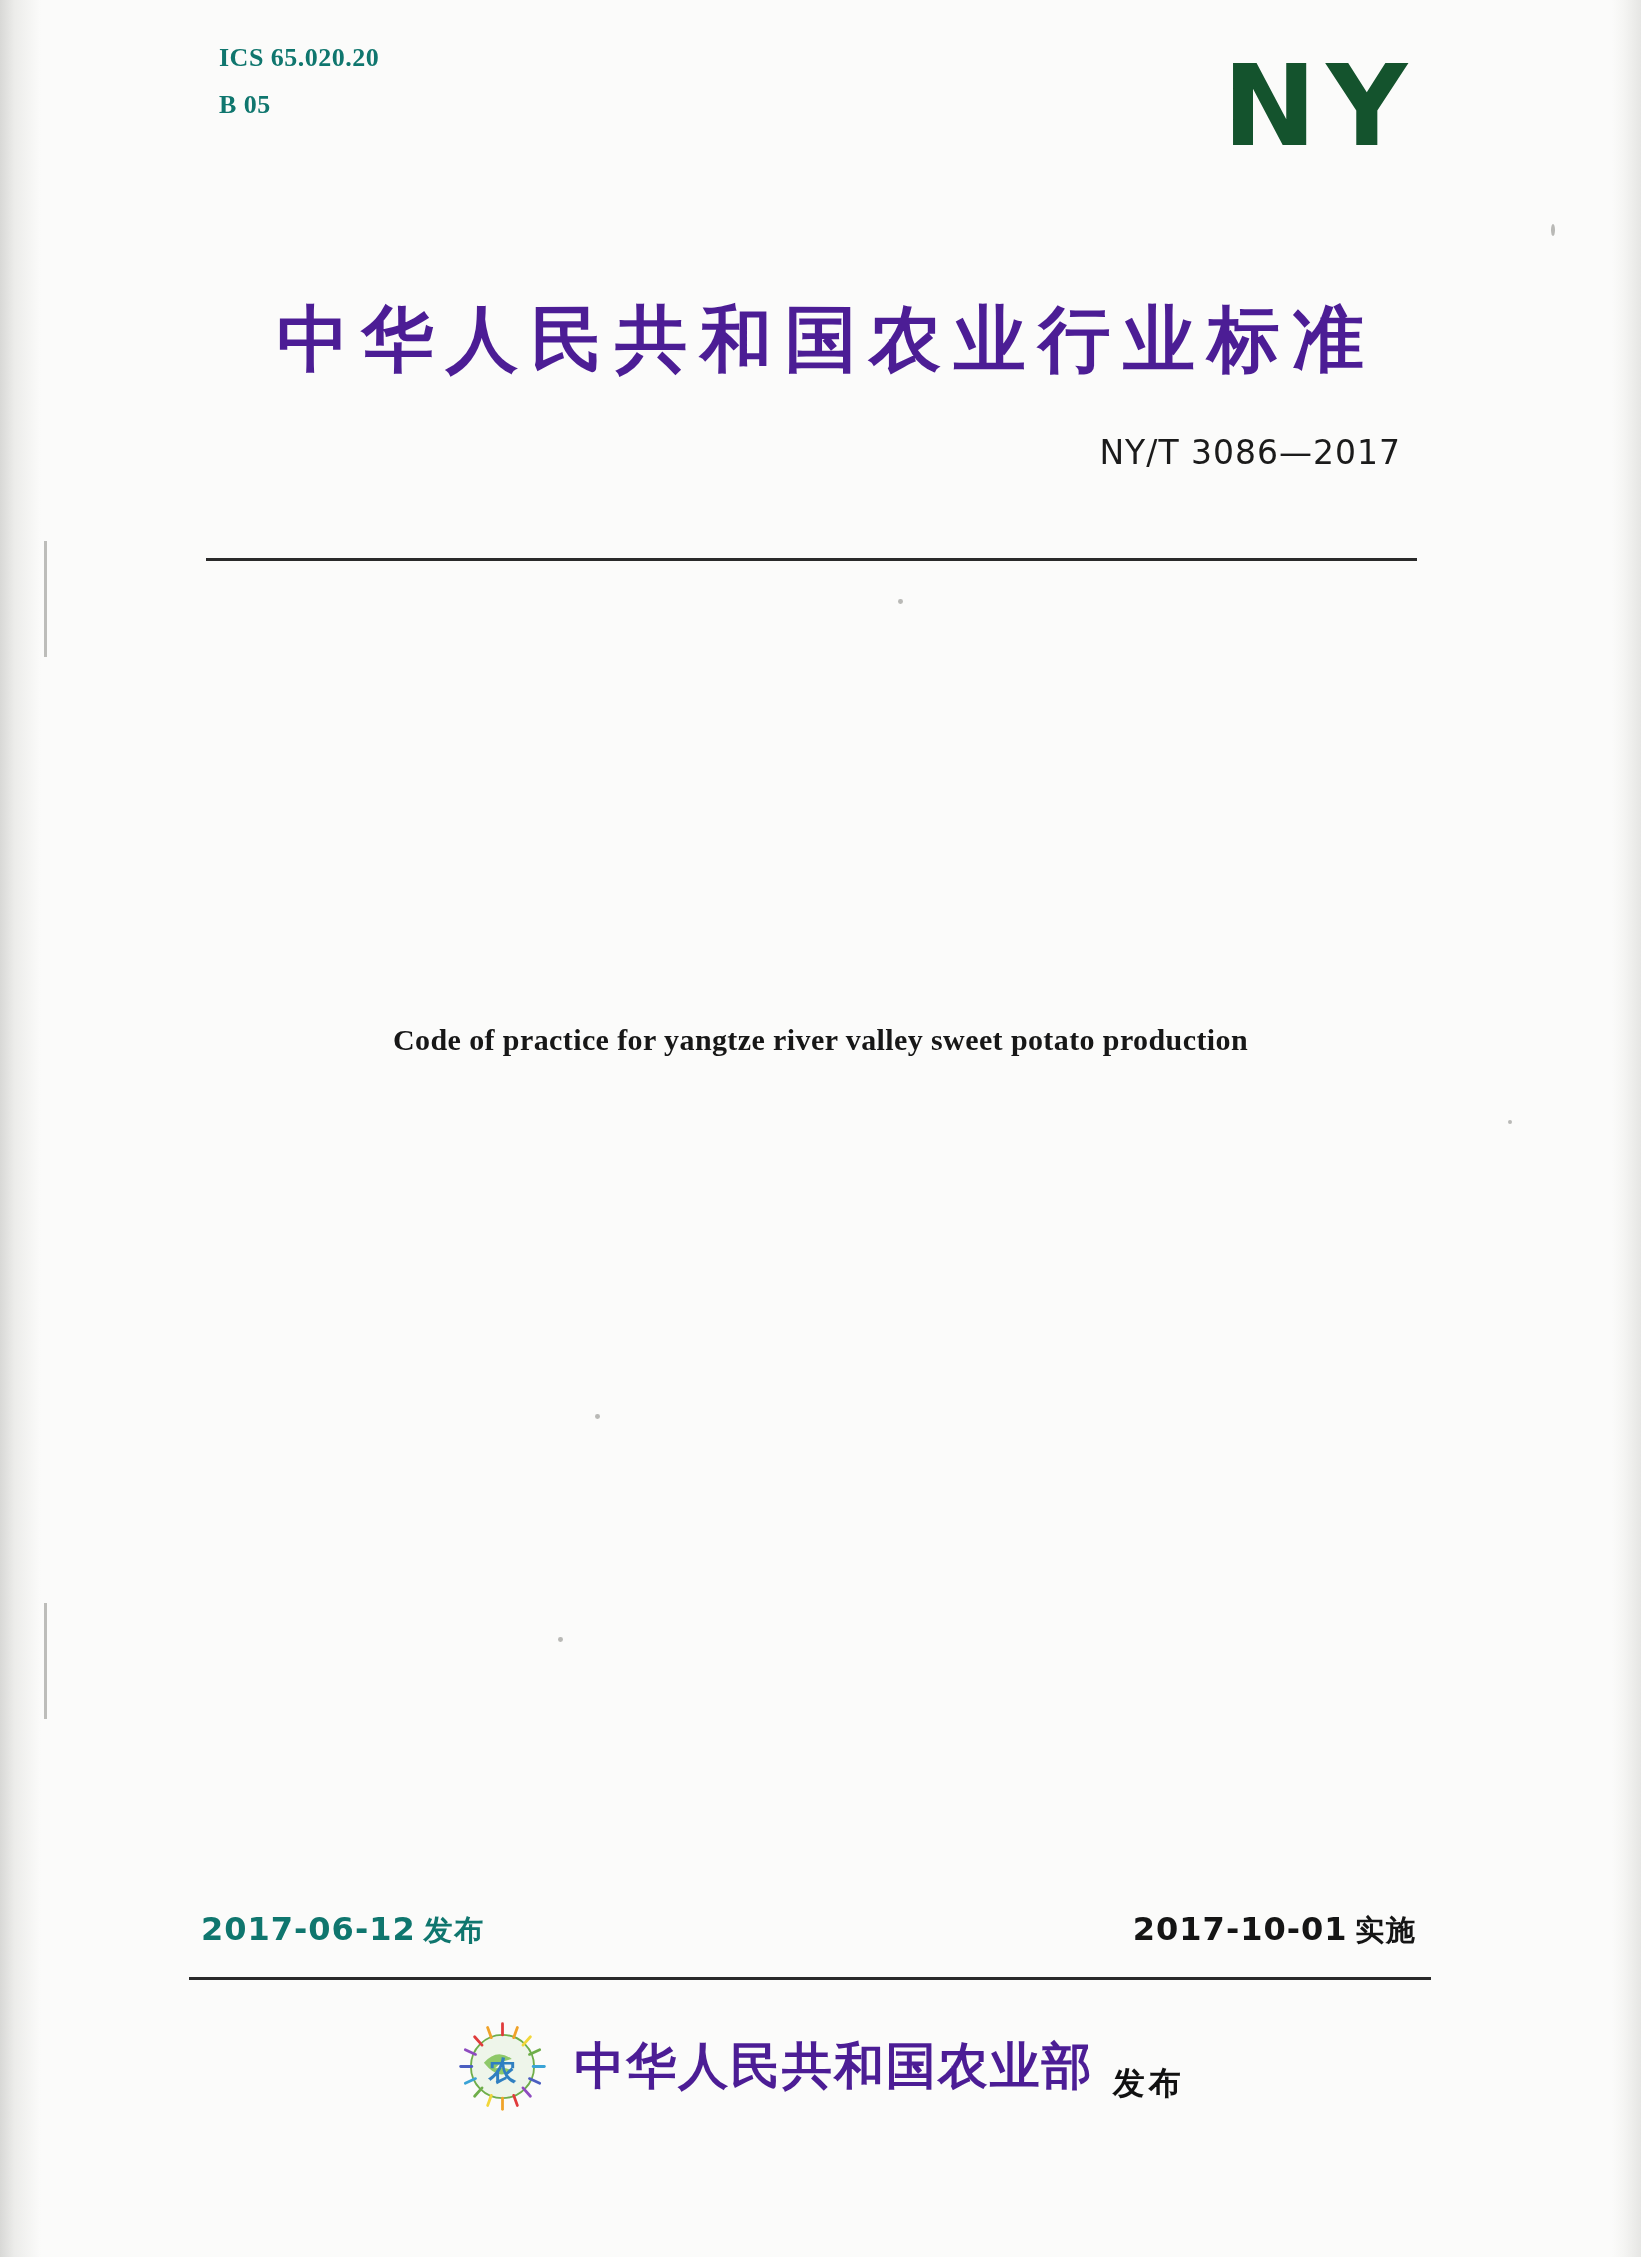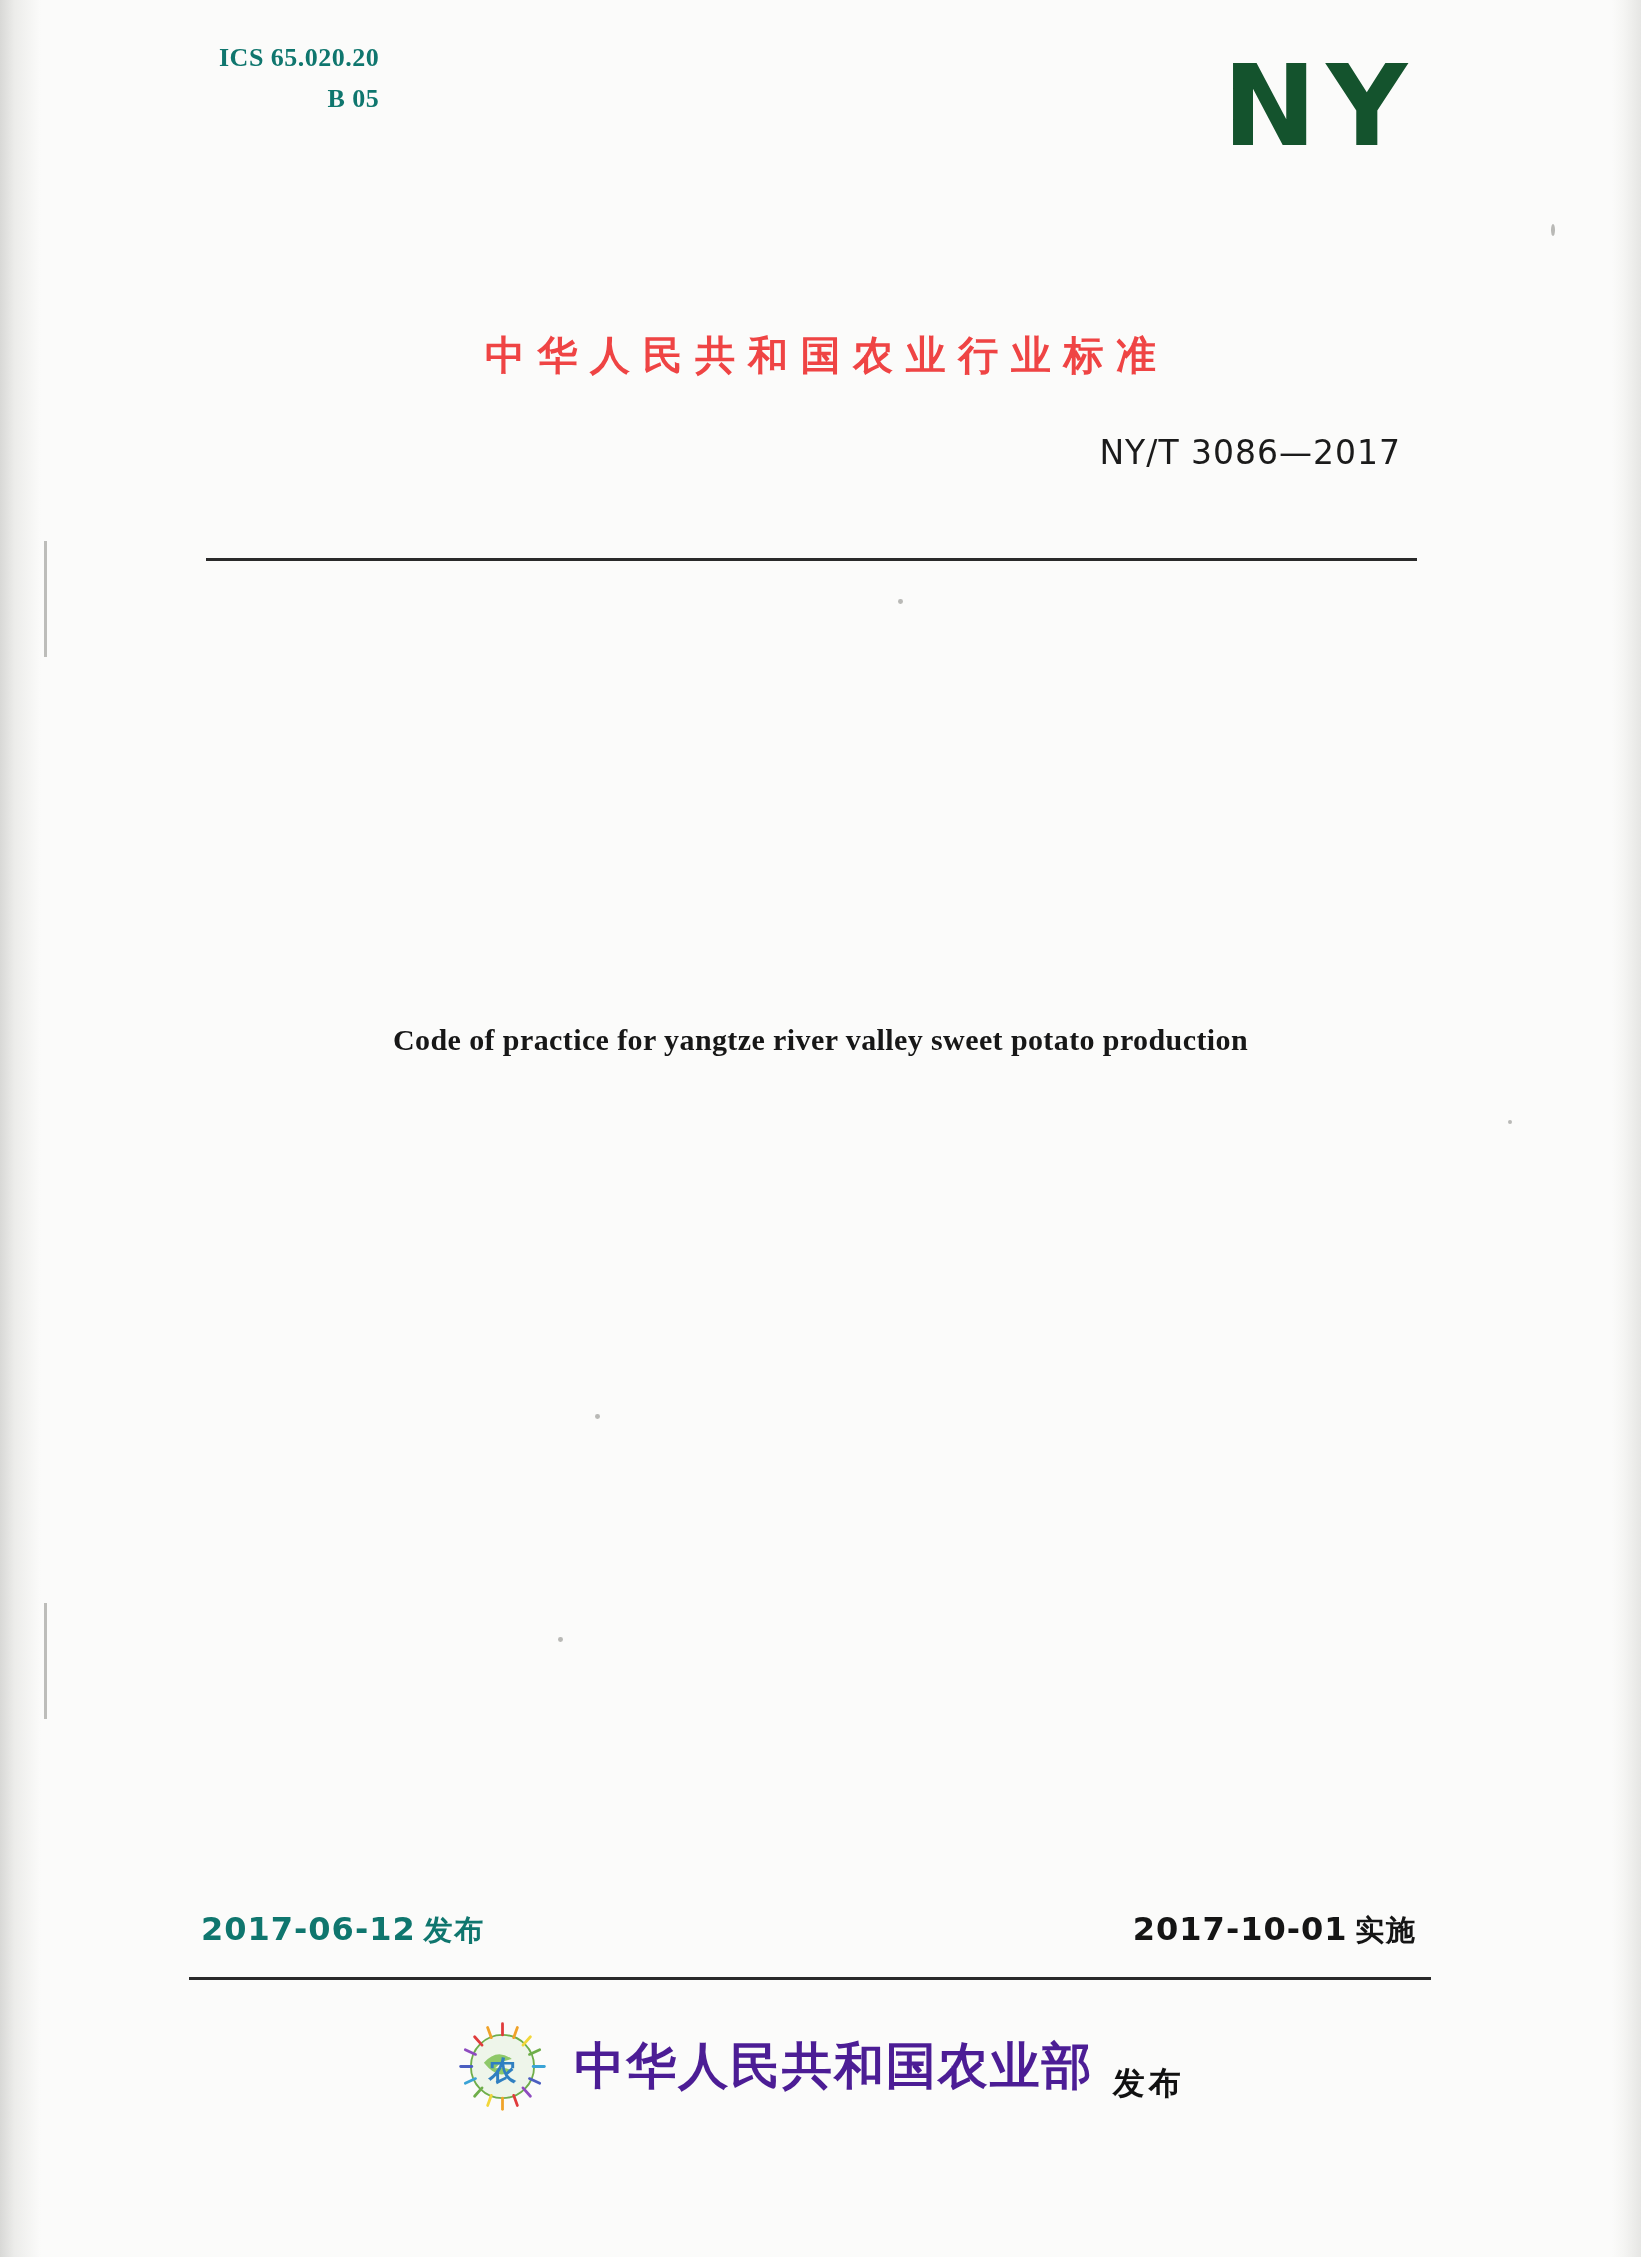--- a/index.html
+++ b/index.html
@@ -48,21 +48,21 @@
     position: absolute;
     left: 219px;
     top: 41px;
     font-family: "Liberation Serif", serif;
     font-weight: bold;
     font-size: 26px;
     line-height: 1.34;
     letter-spacing: 0.5px;
     color: #0f766e;
   }
-  .ics-line2 { margin-top: 6px; text-align: right; }
+  .ics-line2 { margin-top: 12px; }
 
   .ny-mark {
     position: absolute;
     right: 224px;
     top: 50px;
     font-family: "DejaVu Sans", sans-serif;
     font-weight: bold;
     font-size: 112px;
     letter-spacing: 9.7px;
     color: #14532d;
@@ -70,25 +70,24 @@
   }
 
   .big-title {
     position: absolute;
     left: 0;
     top: 292px;
     width: 1641px;
     text-align: center;
     font-family: "DejaVu Sans", sans-serif;
     font-weight: bold;
-    font-size: 40px;
+    font-size: 72px;
     letter-spacing: 12.6px;
-    color: #ef4444;
+    color: #4c1d95;
     text-indent: 12.6px;
-    margin-top: 36px;
   }
 
   .std-number {
     position: absolute;
     right: 240px;
     top: 433px;
     font-family: "DejaVu Sans", sans-serif;
     font-weight: normal;
     font-size: 33px;
     letter-spacing: 1px;

